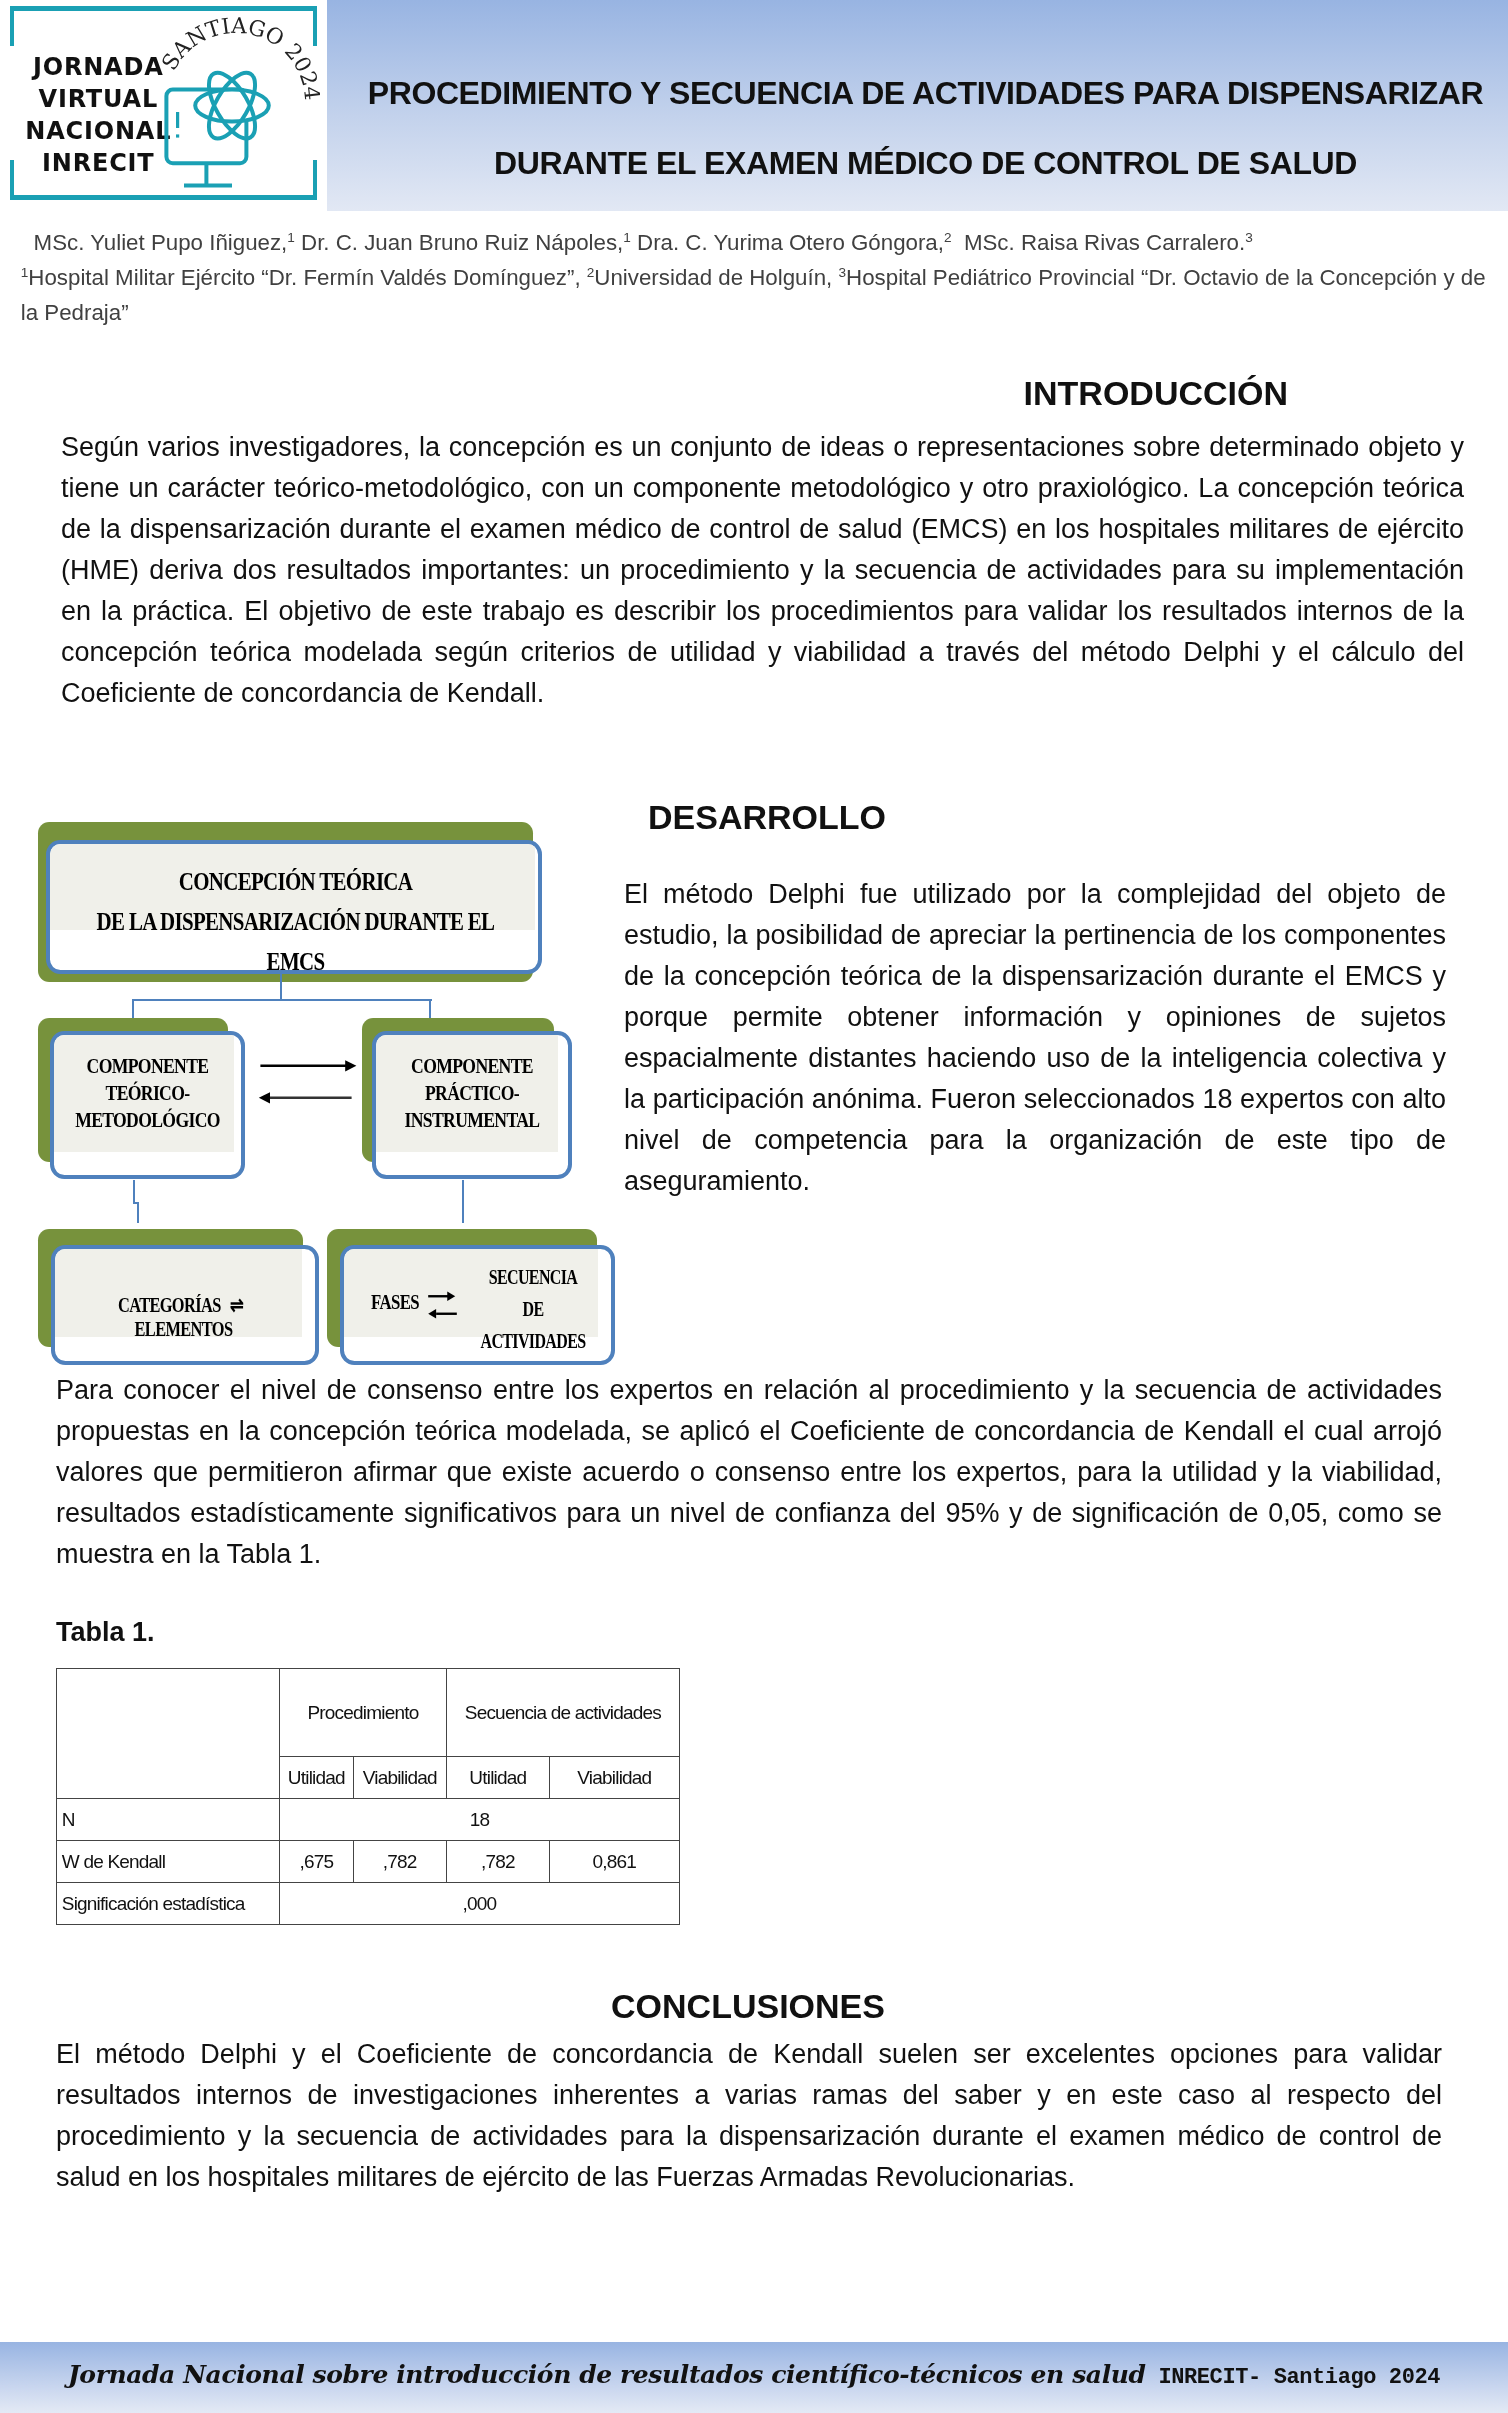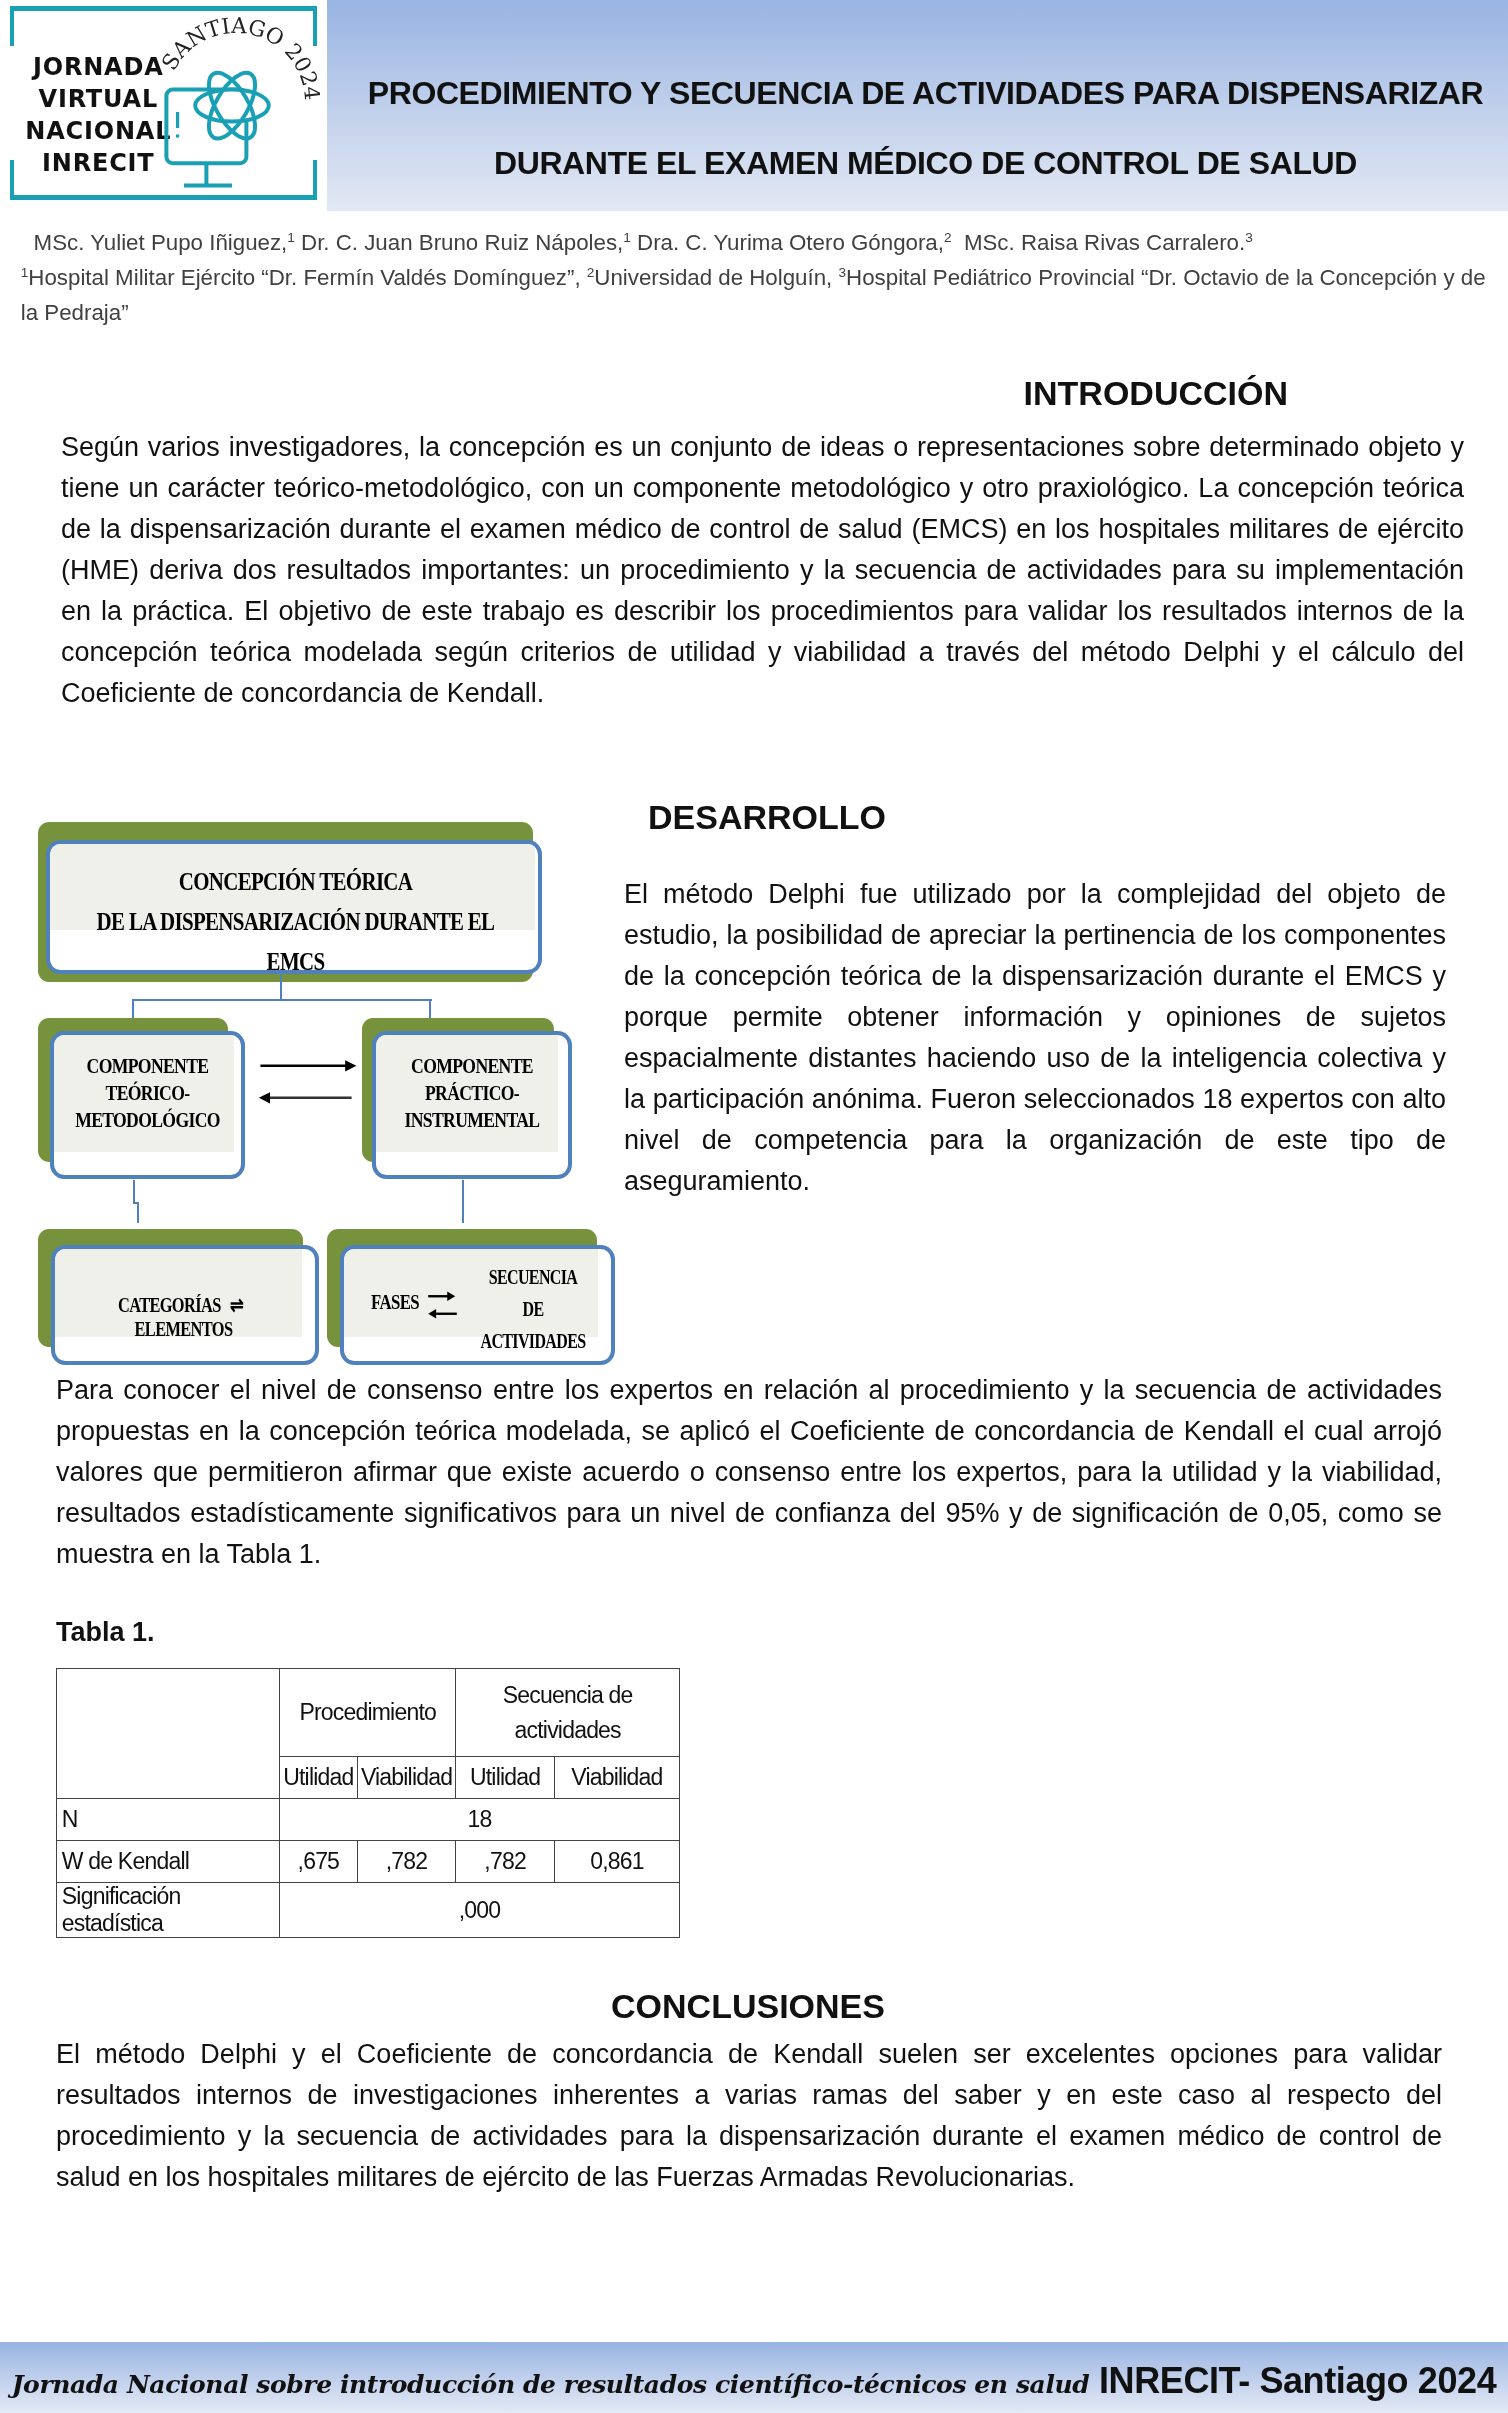--- a/index.html
+++ b/index.html
@@ -38,31 +38,31 @@
   .dbox .green { position: absolute; background: #77923c; border-radius: 11.2px; }
   .dbox .card { position: absolute; border: 4px solid #4f81bd; border-radius: 14.4px; background: #fff; overflow: hidden; }
   .dbox .card .inner { position: absolute; background: #f0f0ea; }
   .dtext { position: absolute; font-family: "Liberation Serif", serif; font-weight: bold; color: #000;
     text-align: center; letter-spacing: -0.8px; transform: scaleX(0.82); transform-origin: center; }
   .conn { position: absolute; background: #4f81bd; }
   .arrow { position: absolute; }
 
   
   .kendall { position: absolute; left: 56px; top: 1668px; width: 624px; border-collapse: collapse;
-    font-family: "Liberation Sans", sans-serif; font-size: 23px; color: #111; }
+    font-family: "Liberation Sans", sans-serif; font-size: 19px; color: #111; }
   .kendall td, .kendall th { border: 1.6px solid #444; font-weight: normal; text-align: center; padding: 0 3.2px;
     letter-spacing: -0.8px; }
   .kendall .rowlabel { text-align: left; padding-left: 4.8px; }
 
   
   .footer { position: absolute; left: 0; top: 2342px; width: 1508px; height: 71px;
     background: linear-gradient(to bottom, #98b4e2 0%, #c6d4ee 60%, #e4eaf5 100%); }
   .footer-text { position: absolute; left: 0; top: 17.6px; width: 1508px; text-align: center;
     font-family: "DejaVu Serif", serif; font-weight: bold; font-style: italic; font-size: 25px; color: #111; letter-spacing: -0.4px; }
-  .footer-text .sans { font-family: Liberation Sans, sans-serif; font-style: normal; font-size: 36px; }
+  .footer-text .sans { font-family: Liberation Mono, monospace; font-style: normal; font-size: 22px; }
 </style>
 </head>
 <body>
 
 <div class="header">
   <div class="logo">
     <div class="frame-top"></div>
     <div class="frame-bottom"></div>
     <div class="frame-corner c-tl"></div>
     <div class="frame-corner c-tr"></div>

